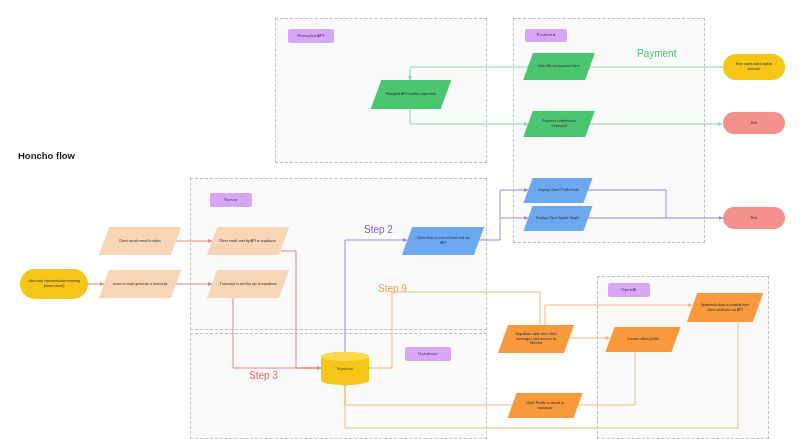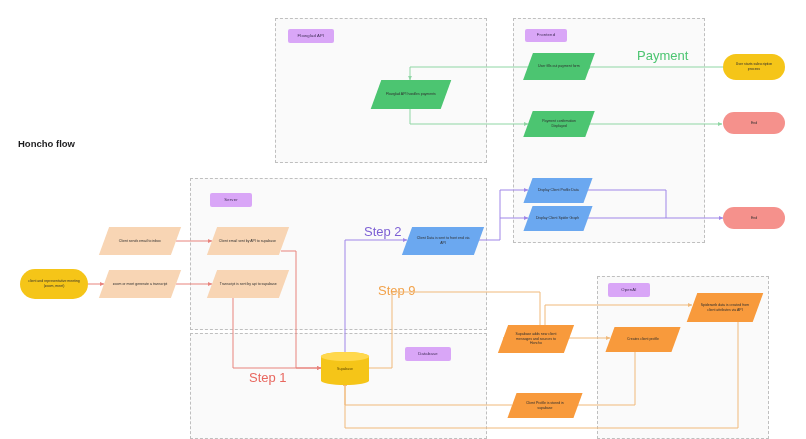--- a/index.html
+++ b/index.html
@@ -79,54 +79,54 @@
     position:absolute; left:0; right:0; top:0;
     height: 26%;
     background:#ffd84d;
     border-radius: 50% / 50%;
   }
   .cyl > span { position:relative; z-index:2; }
 
   
   .bigtitle {
     position: absolute;
-    font-size: 13px;
+    font-size: 10px;
     font-weight: 400;
   }
   .pagetitle {
     position: absolute;
     font-size: 9.5px;
     font-weight: bold;
     color: #1d1d1f;
   }
 
   
   .edges { position:absolute; left:0; top:0; width:806px; height:439px; pointer-events:none; }
 </style>
 </head>
 <body>
 
 <div id="canvas">
 
-  <div class="pagetitle" style="left:18px; top:138px;text-align:right;">Honcho flow</div>
+  <div class="pagetitle" style="left:18px; top:150px;text-align:right;">Honcho flow</div>
 
   <div class="group" style="left:275px; top:18px; width:212px; height:145px;"></div>
   <div class="group" style="left:513px; top:18px; width:192px; height:225px;"></div>
   <div class="group" style="left:190px; top:178px; width:297px; height:152px;"></div>
   <div class="group" style="left:190px; top:333px; width:297px; height:106px;"></div>
   <div class="group" style="left:597px; top:276px; width:172px; height:163px;"></div>
 
   <div class="chip" style="left:288px; top:29px; width:46px; height:14px;">Flowglad API</div>
   <div class="chip" style="left:525px; top:29px; width:42px; height:13px;">Frontend</div>
   <div class="chip" style="left:210px; top:193px; width:42px; height:14px;">Server</div>
   <div class="chip" style="left:405px; top:347px; width:46px; height:14px;">Database</div>
   <div class="chip" style="left:608px; top:283px; width:42px; height:14px;">OpenAI</div>
 
   <div class="bigtitle" style="left:637px; top:48px; color:#4cc571;">Payment</div>
-  <div class="bigtitle" style="left:249px; top:370px; color:#e8675f;">Step 1</div>
+  <div class="bigtitle" style="left:249px; top:370px; color:#e8675f;">Step 3</div>
   <div class="bigtitle" style="left:378px; top:283px; color:#f2a24a;">Step 9</div>
   <div class="bigtitle" style="left:364px; top:224px; color:#7c5fd4;">Step 2</div>
 
   <svg class="edges" viewBox="0 0 806 439">
     <defs>
       <marker id="ag" markerWidth="5" markerHeight="5" refX="4.2" refY="2" orient="auto">
         <path d="M0,0 L4.4,2 L0,4 z" fill="#8fd6a4"></path>
       </marker>
       <marker id="ar" markerWidth="5" markerHeight="5" refX="4.2" refY="2" orient="auto">
         <path d="M0,0 L4.4,2 L0,4 z" fill="#e8837c"></path>

